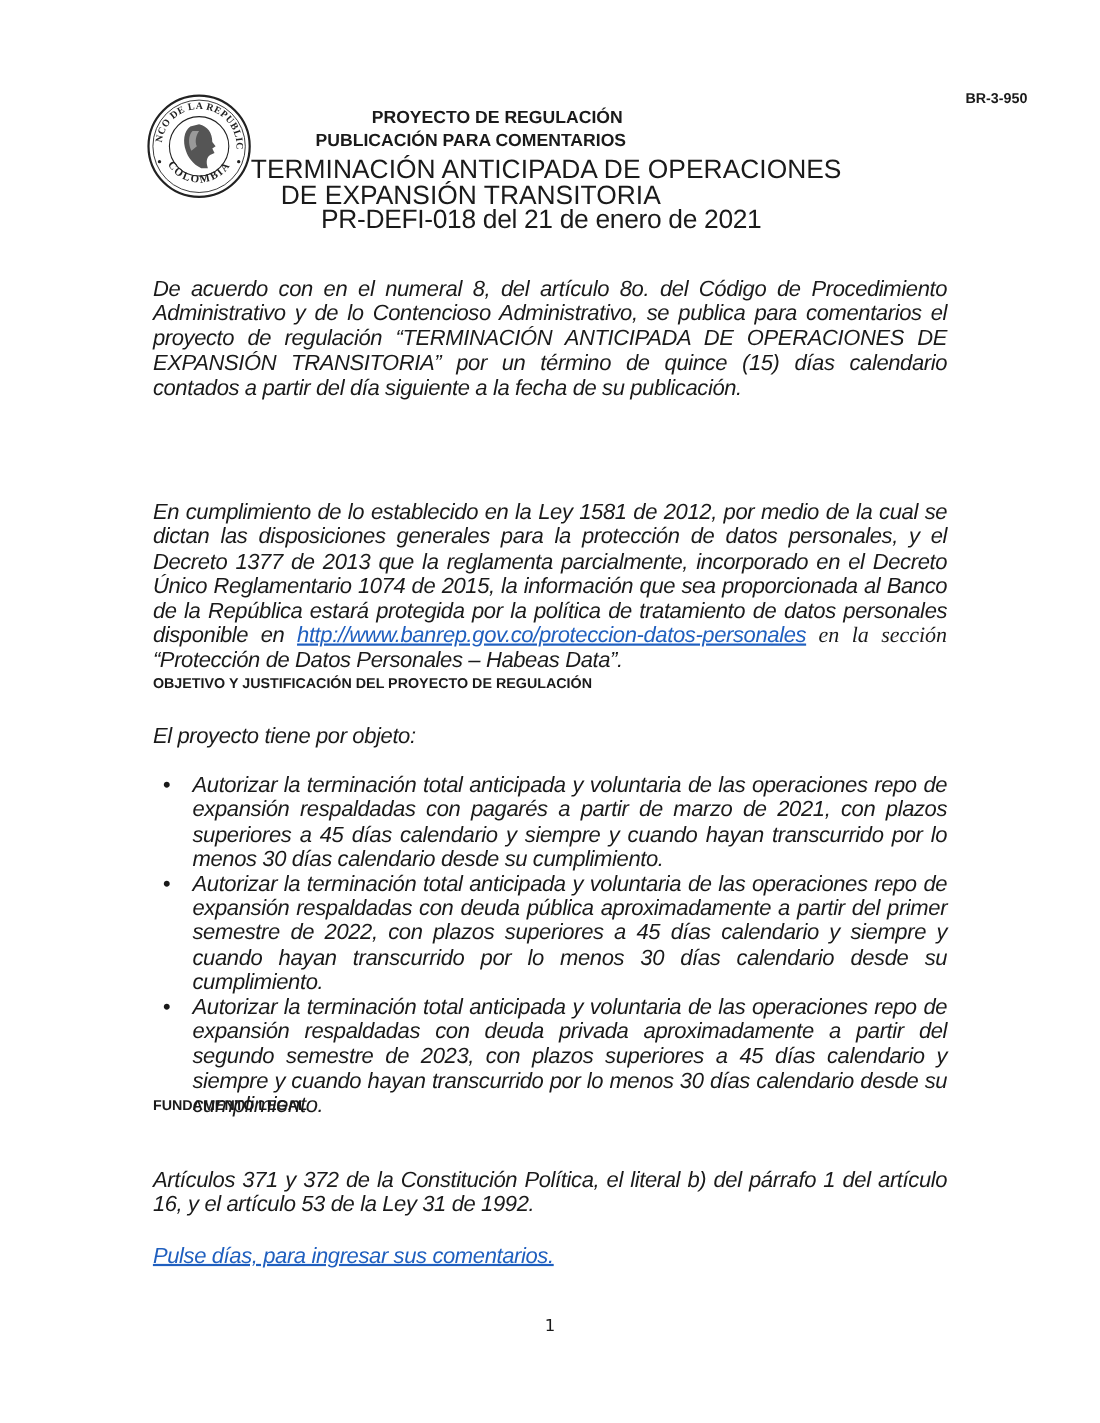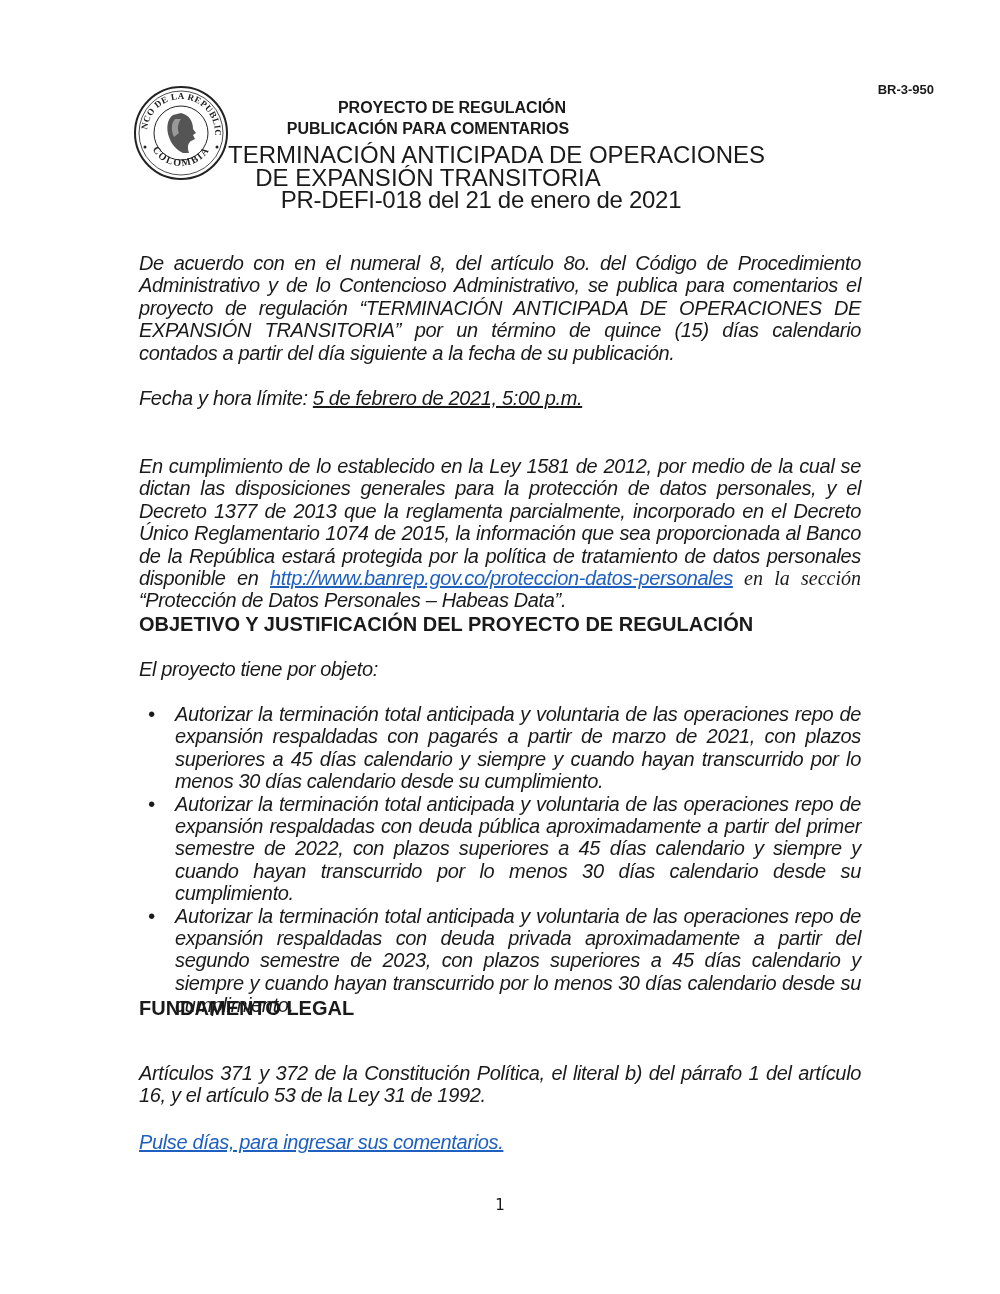--- a/index.html
+++ b/index.html
@@ -10,21 +10,21 @@
   .seal { left: 133px; top: 85px; width: 96px; height: 96px; }
   .hdr { left: 0; width: 856px; text-align: center; }
   .h-bold { font-weight: bold; font-size: 16px; }
   .h-reg { font-size: 24px; }
   .body-text { left: 139px; width: 722px; font-size: 20px; line-height: 22.4px;
                text-align: justify; letter-spacing: -0.35px; font-style: italic; }
   .body-text p { margin: 0; }
   .u { text-decoration: underline; }
   a.link { color: #1f5fbf; text-decoration: underline; }
   .serif { font-family: "Liberation Serif", serif; letter-spacing: 0; margin-top: 16px; }
-  .section-h { left: 139px; font-weight: bold; font-size: 20px; }
+  .section-h { left: 139px; font-weight: bold; font-size: 13px; }
   ul.bullets { margin: 0; padding: 0; list-style: none; }
   ul.bullets li { position: relative; padding-left: 36px; }
   ul.bullets li .dot { position: absolute; left: 9px; top: 0; }
   .page-num { left: 0; width: 1000px; text-align: center; top: 1196px;
               font-family: "DejaVu Sans", sans-serif; font-size: 15px; }
 </style>
 </head>
 <body>
 
 <div class="abs docid">BR-3-950</div>
@@ -53,28 +53,27 @@
     <g fill="#999">
       <path d="M 42 34 C 38 38 38 46 41 52 L 46 48 C 44 44 45 38 48 34 Z"></path>
     </g>
   </svg>
 </div>
 
 <div class="abs hdr h-bold" style="top:99px; padding-left:48px; box-sizing:border-box;">PROYECTO DE REGULACIÓN</div>
 <div class="abs hdr h-bold" style="top:120px; box-sizing:border-box;">PUBLICACIÓN PARA COMENTARIOS</div>
 <div class="abs hdr h-reg" style="top:141px; padding-left:137px; box-sizing:border-box;">TERMINACIÓN ANTICIPADA DE OPERACIONES</div>
 <div class="abs hdr h-reg" style="top:164px; box-sizing:border-box;">DE EXPANSIÓN TRANSITORIA</div>
-<div class="abs hdr h-reg" style="top:186px; padding-left:106px; box-sizing:border-box; letter-spacing:-0.3px;">PR-DEFI-018 del 21 de enero de 2021</div>
+<div class="abs hdr h-reg" style="top:186px; padding-left:106px; box-sizing:border-box; letter-spacing:-0.3px;margin-left:11px;">PR-DEFI-018 del 21 de enero de 2021</div>
 
 <div class="abs body-text" style="top:252px;">
   <p>De acuerdo con en el numeral 8, del artículo 8o. del Código de Procedimiento Administrativo y de lo Contencioso Administrativo, se publica para comentarios el proyecto de regulación “TERMINACIÓN ANTICIPADA DE OPERACIONES DE EXPANSIÓN TRANSITORIA” por un término de quince (15) días calendario contados a partir del día siguiente a la fecha de su publicación.</p>
 </div>
 
 <div class="abs body-text" style="top:387px;">
-  <p><span>Fecha y hora límite: </span><span class="u">5 de febrero de 2021, 5:00 p.m.</span></p>
 </div>
 
 <div class="abs body-text" style="top:455px;">
   <p><span>En cumplimiento de lo establecido en la Ley 1581 de 2012, por medio de la cual se dictan las disposiciones generales para la protección de datos personales, y el Decreto 1377 de 2013 que la reglamenta parcialmente, incorporado en el Decreto Único Reglamentario 1074 de 2015, la información que sea proporcionada al Banco de la República estará protegida por la política de tratamiento de datos personales disponible en </span><a class="link" href="#">http://www.banrep.gov.co/proteccion-datos-personales</a><span class="serif"> en la sección </span><span>“Protección de Datos Personales – Habeas Data”.</span></p>
 </div>
 
 <div class="abs section-h" style="top:613px;">OBJETIVO Y JUSTIFICACIÓN DEL PROYECTO DE REGULACIÓN</div>
 
 <div class="abs body-text" style="top:658px;">
   <p>El proyecto tiene por objeto:</p>

